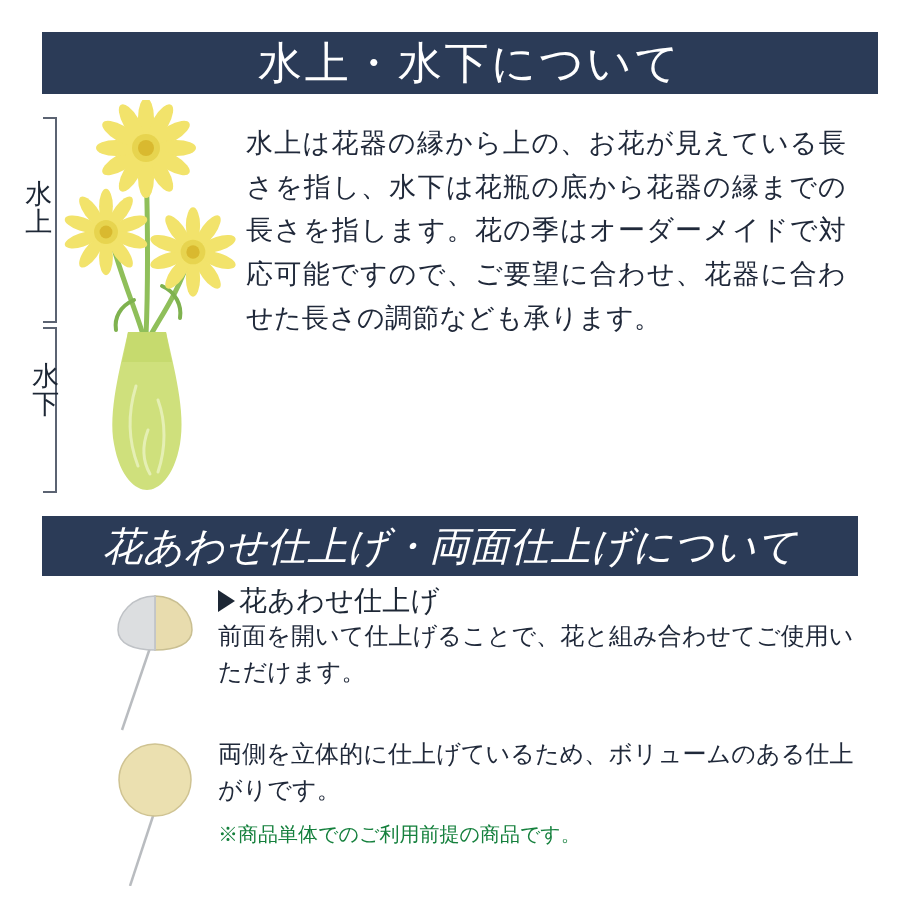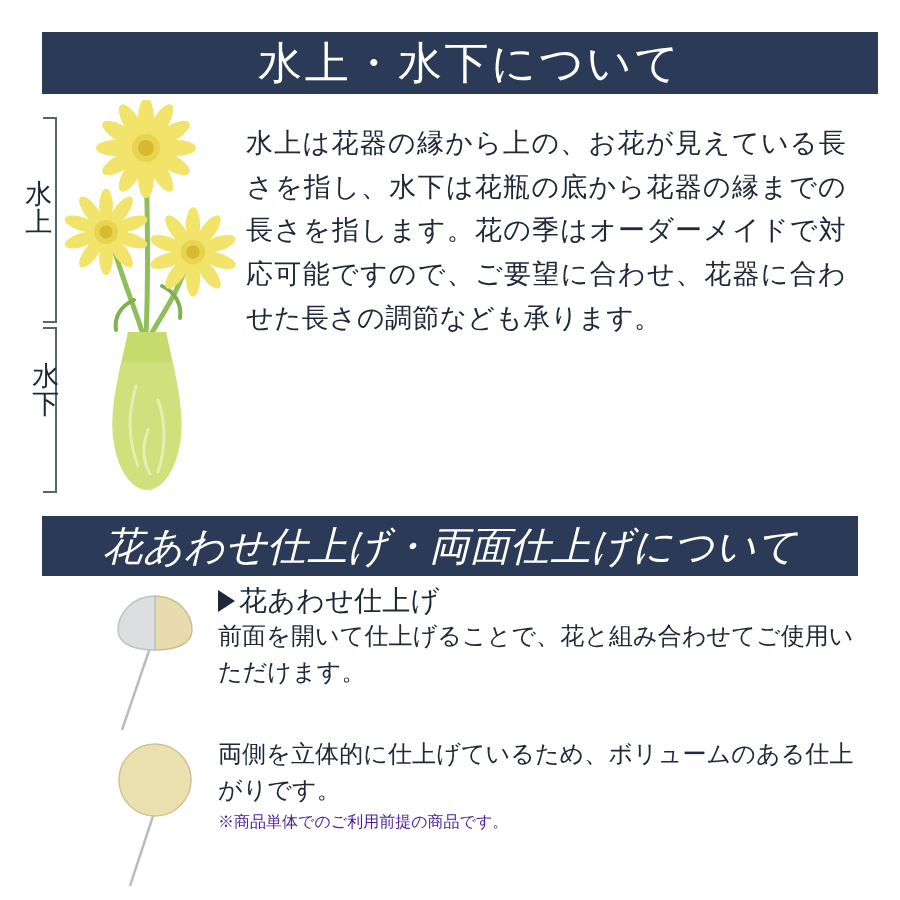--- a/index.html
+++ b/index.html
@@ -152,24 +152,24 @@
     border-left: 17px solid #1d2735;
     margin-right: 4px;
   }
   .item-desc {
     font-size: 24px;
     line-height: 1.5;
     color: #20293a;
     letter-spacing: 0.005em;
   }
   .item-note {
-    margin-top: 2px;
-    font-size: 16px;
+    margin-top: 12px;
+    font-size: 20px;
     line-height: 1.45;
-    color: #4c1d95;
+    color: #15803d;
   }
 </style>
 </head>
 <body>
 
 <div class="page">
 
   <div class="bar" id="bar-1">
     <span>水上・水下について</span>
   </div>

